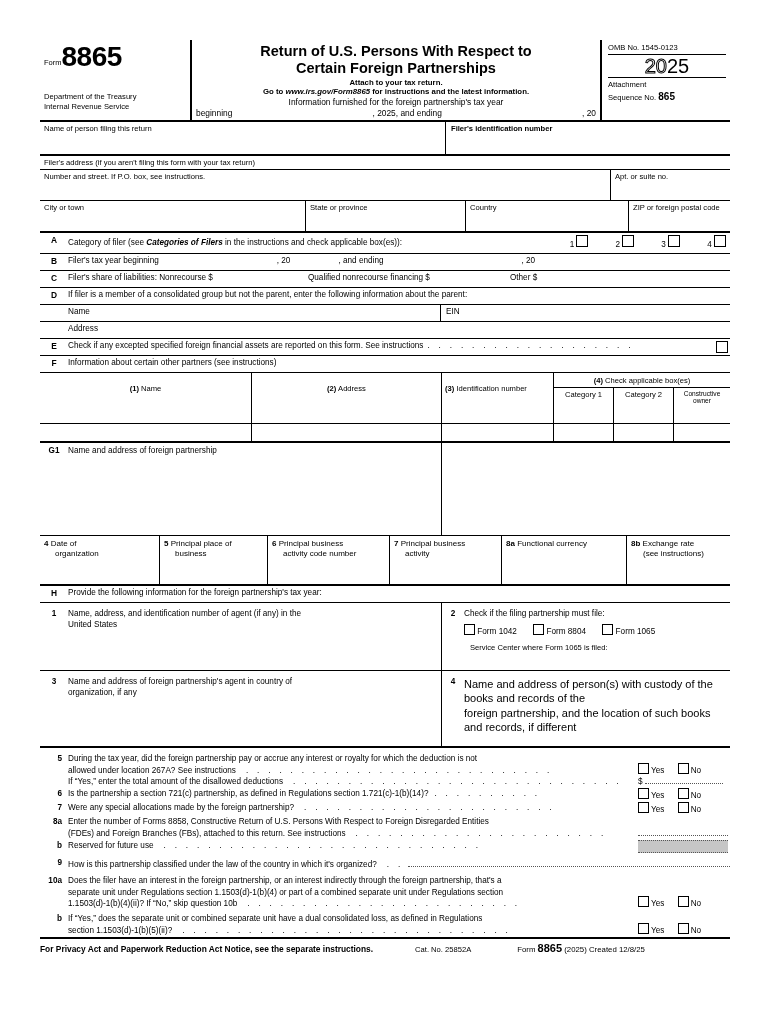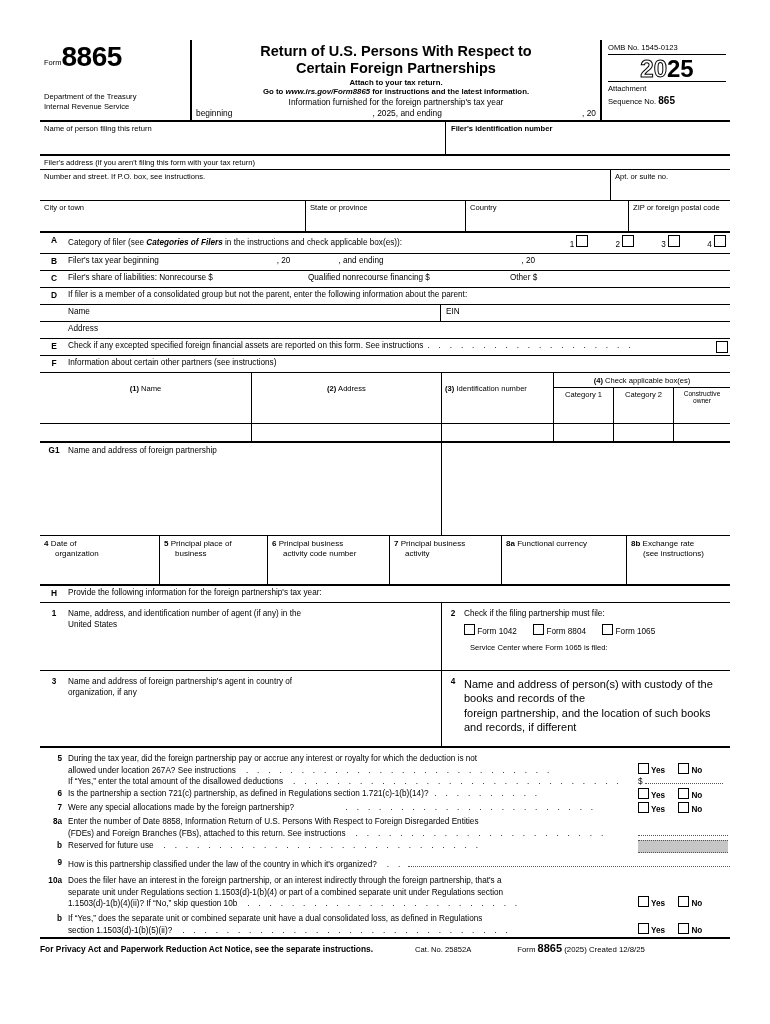--- a/index.html
+++ b/index.html
@@ -22,21 +22,21 @@
   .dept{font-size:7.6px;line-height:1.35;margin-top:21px;}
   .hdr-mid{flex:1;border-left:2px solid #000;border-right:2px solid #000;
            box-sizing:border-box;padding:3px 4px 2px;text-align:center;}
   .t1{font-size:14.5px;font-weight:bold;line-height:1.14;}
   .t2{font-size:7.8px;font-weight:bold;margin-top:2px;}
   .t3{font-size:7.8px;font-weight:bold;}
   .t4{font-size:8.4px;margin-top:1px;}
   .begline{display:flex;font-size:8.4px;margin-top:1px;}
   .hdr-right{width:128px;box-sizing:border-box;padding:3px 4px 2px 6px;}
   .omb{font-size:7.6px;border-bottom:1px solid #000;padding-bottom:2px;}
-  .yr{font-size:24px;font-weight:bold;letter-spacing:0px;line-height:1.05;
+  .yr{font-size:20px;font-weight:normal;letter-spacing:0px;line-height:1.05;
       text-align:center;padding:1px 0 0;}
   .yr .hollow{color:#fff;-webkit-text-stroke:1px #000;text-stroke:1px #000;}
   .attach{font-size:7.6px;line-height:1.3;border-top:1px solid #000;padding-top:2px;}
   .attach b{font-size:10px;}
 
   
   .namerow{display:flex;border-bottom:2px solid #000;height:32px;}
   .namerow .c1{flex:1;padding:2px 0 0 4px;}
   .namerow .c2{width:285px;border-left:1px solid #000;padding:2px 0 0 5px;}
 
@@ -96,21 +96,21 @@
 
   
   .q{display:flex;font-size:8.2px;line-height:1.45;}
   .qn{width:28px;flex:none;text-align:right;padding-right:6px;font-weight:bold;
       box-sizing:border-box;}
   .qt{flex:1;position:relative;}
   .leader{display:inline-block;overflow:hidden;white-space:nowrap;
           letter-spacing:3.3px;font-size:8.2px;vertical-align:baseline;color:#000;}
   .yn{width:92px;flex:none;text-align:left;white-space:nowrap;font-size:8.2px;}
   .yn .cb{margin-right:2px;}
-  .yn b{font-weight:bold;}
+  .yn b{font-weight:normal;}
   .dotline{border-bottom:1px dotted #555;display:inline-block;}
   .grayfill{display:inline-block;width:90px;height:11px;background:#c6c6c6;
             border-top:1px dotted #555;border-bottom:1px dotted #555;}
 
   
   .footer{display:flex;border-top:2px solid #000;padding-top:3px;font-size:8.4px;
           align-items:baseline;}
   .fprivacy{font-weight:bold;}
   .fcat{font-size:7.6px;margin-left:42px;}
   .fform{font-size:7.8px;margin-left:46px;}
@@ -430,34 +430,34 @@
         <span class="leader" style="flex:1;padding-left:6px;overflow:hidden;">. . . . . . . . . .</span>
       </div>
       <div class="yn">
         <span><span class="cb"></span><b>Yes</b></span>
         <span style="margin-left:11px;"><span class="cb"></span><b>No</b></span>
       </div>
     </div>
 
     <div class="q">
       <div class="qn">7</div>
-      <div class="qt" style="display:flex;align-items:baseline;text-align:center;">
+      <div class="qt" style="display:flex;align-items:baseline;">
         <span>Were any special allocations made by the foreign partnership?</span>
         <span class="leader" style="flex:1;padding-left:10px;overflow:hidden;">. . . . . . . . . . . . . . . . . . . . . . .</span>
       </div>
       <div class="yn">
         <span><span class="cb"></span><b>Yes</b></span>
         <span style="margin-left:11px;"><span class="cb"></span><b>No</b></span>
       </div>
     </div>
 
     <div class="q">
       <div class="qn">8a</div>
       <div class="qt">
-        <div style="text-align:justify;padding-right:2px;">Enter the number of Date 8858, Information Return of U.S. Persons With Respect to Foreign Disregarded Entities</div>
+        <div style="text-align:justify;padding-right:2px;">Enter the number of Forms 8858, Constructive Return of U.S. Persons With Respect to Foreign Disregarded Entities</div>
         <div style="display:flex;align-items:baseline;">
           <span>(FDEs) and Foreign Branches (FBs), attached to this return. See instructions</span>
           <span class="leader" style="flex:1;padding-left:10px;overflow:hidden;">. . . . . . . . . . . . . . . . . . . . . . .</span>
         </div>
       </div>
       <div class="yn" style="align-self:flex-end;">
         <span class="dotline" style="width:90px;display:inline-block;height:11px;"></span>
       </div>
     </div>
 

